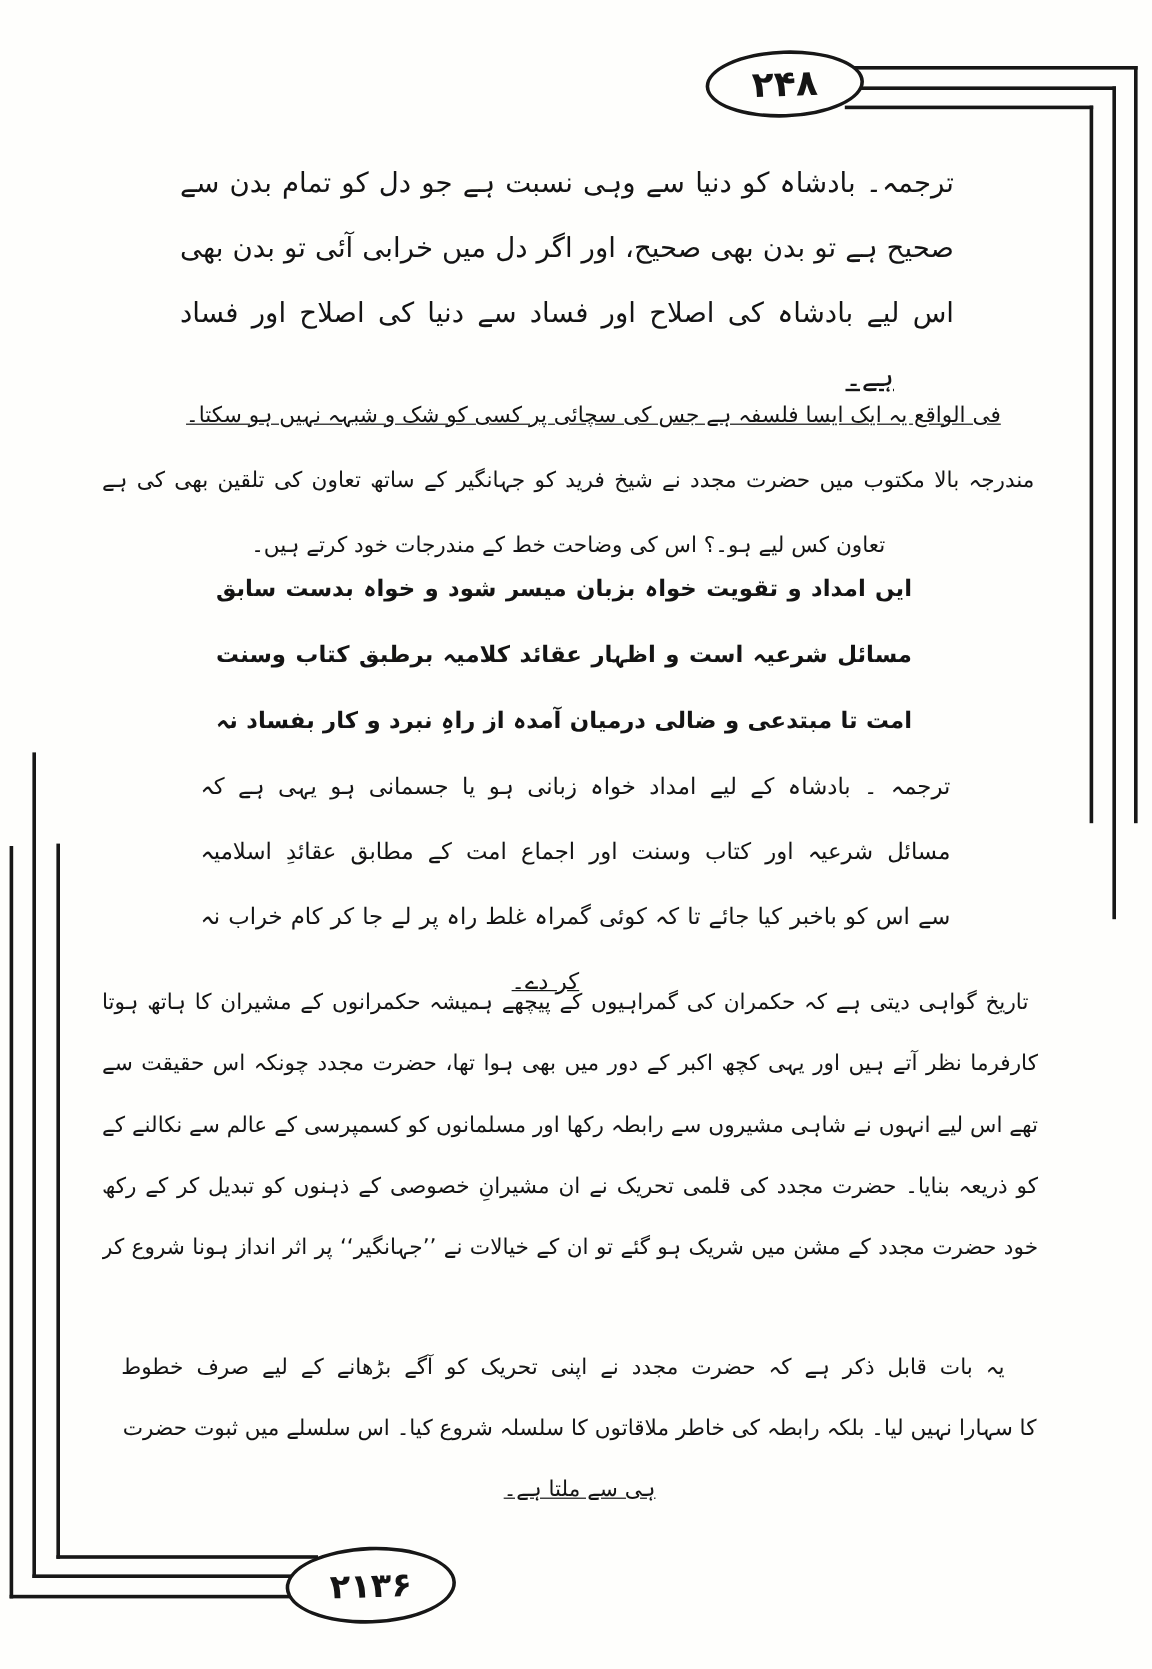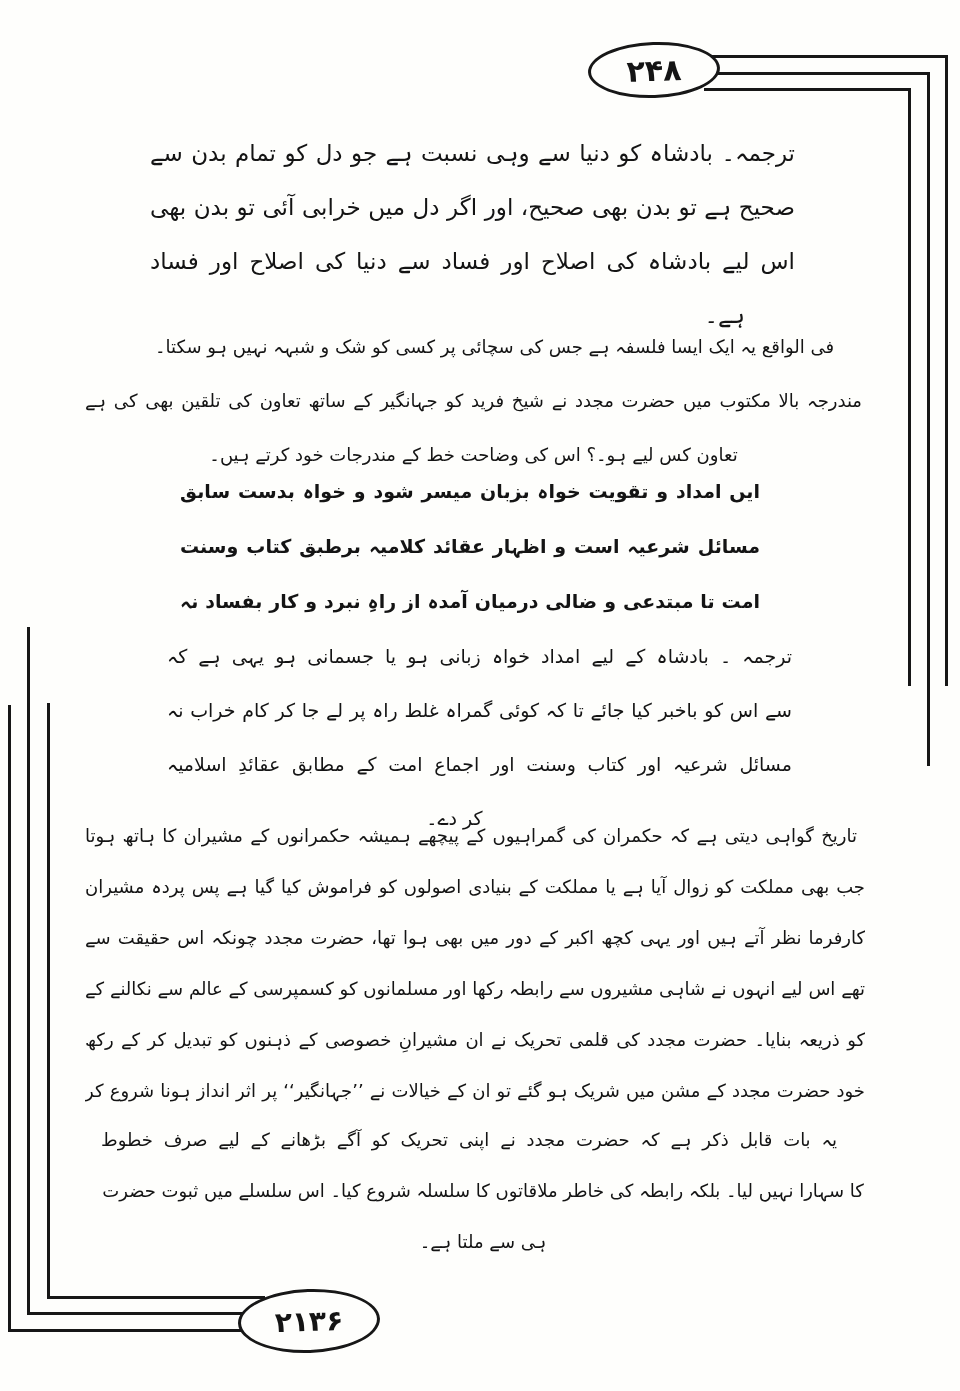--- a/index.html
+++ b/index.html
@@ -14,21 +14,21 @@
     position:absolute;z-index:2;background:#fefefc;border:3px solid #171717;
     border-radius:50%;display:flex;align-items:center;justify-content:center;
     font-weight:bold;letter-spacing:2px;
   }
   .badge-top{left:588px;top:42px;width:126px;height:50px;font-size:30px;transform:rotate(-2deg);}
   .badge-bottom{left:238px;top:1289px;width:136px;height:58px;font-size:28px;transform:rotate(-2deg);}
   
   .para{position:absolute;direction:rtl;z-index:0;}
   .ln{overflow:hidden;}
   .jline{text-align:justify;text-align-last:justify;}
-  .rline{text-align:right;}
+  .rline{text-align:right;text-decoration:underline;}
   .cline{text-align:center;}
   #quote1{top:126px;right:165px;width:645px;font-size:23px;}
   #quote1 .ln{height:54px;line-height:54px;}
   #para1{top:320px;left:85px;right:98px;font-size:18px;}
   #para1 .ln{height:54px;line-height:54px;}
   #persian{top:464px;right:200px;width:580px;font-size:19px;font-weight:bold;}
   #persian .ln{height:55px;line-height:55px;}
   #quote2{top:629px;right:168px;width:625px;font-size:19px;}
   #quote2 .ln{height:54px;line-height:54px;text-align:center;}
   #para2{top:810px;left:85px;right:95px;font-size:18px;}
@@ -79,28 +79,27 @@
   </div>
 
   <div class="para" id="persian">
     <div class="ln jline">ایں امداد و تقویت خواہ بزبان میسر شود و خواہ بدست سابق ترین مدد ہا تمکین</div>
     <div class="ln jline">مسائل شرعیہ است و اظہار عقائد کلامیہ برطبق کتاب وسنت و اجماع</div>
     <div class="ln jline">امت تا مبتدعی و ضالی درمیان آمدہ از راہِ نبرد و کار بفساد نہ انجامد ۸۴ ۔</div>
   </div>
 
   <div class="para" id="quote2">
     <div class="ln jline">ترجمہ ۔ بادشاہ کے لیے امداد خواہ زبانی ہو یا جسمانی ہو یہی ہے کہ</div>
+    <div class="ln jline">مسائل شرعیہ اور کتاب وسنت اور اجماع امت کے مطابق عقائدِ اسلامیہ</div>
     <div class="ln jline">سے اس کو باخبر کیا جائے تا کہ کوئی گمراہ غلط راہ پر لے جا کر کام خراب نہ</div>
-    <div class="ln jline">مسائل شرعیہ اور کتاب وسنت اور اجماع امت کے مطابق عقائدِ اسلامیہ</div>
     <div class="ln rline ind55">کر دے۔</div>
   </div>
 
   <div class="para" id="para2">
     <div class="ln jline ind8">تاریخ گواہی دیتی ہے کہ حکمران کی گمراہیوں کے پیچھے ہمیشہ حکمرانوں کے مشیران کا ہاتھ ہوتا ہے</div>
-    <div class="ln jline">جب بھی مملکت کو زوال آیا ہے یا مملکت کے بنیادی اصولوں کو فراموش کیا گیا ہے پس پردہ مشیران</div>
     <div class="ln jline">کارفرما نظر آتے ہیں اور یہی کچھ اکبر کے دور میں بھی ہوا تھا، حضرت مجدد چونکہ اس حقیقت سے بخوبی آشنا</div>
     <div class="ln jline">تھے اس لیے انہوں نے شاہی مشیروں سے رابطہ رکھا اور مسلمانوں کو کسمپرسی کے عالم سے نکالنے کے لیے ان</div>
     <div class="ln jline">کو ذریعہ بنایا۔ حضرت مجدد کی قلمی تحریک نے ان مشیرانِ خصوصی کے ذہنوں کو تبدیل کر کے رکھ دیا، جب وہ</div>
     <div class="ln jline">خود حضرت مجدد کے مشن میں شریک ہو گئے تو ان کے خیالات نے ’’جہانگیر‘‘ پر اثر انداز ہونا شروع کر دیا۔</div>
   </div>
 
   <div class="para" id="para3">
     <div class="ln jline ind28">یہ بات قابل ذکر ہے کہ حضرت مجدد نے اپنی تحریک کو آگے بڑھانے کے لیے صرف خطوط</div>
     <div class="ln jline">کا سہارا نہیں لیا۔ بلکہ رابطہ کی خاطر ملاقاتوں کا سلسلہ شروع کیا۔ اس سلسلے میں ثبوت حضرت مجدد کے مکتوب</div>
     <div class="ln rline">ہی سے ملتا ہے۔</div>

